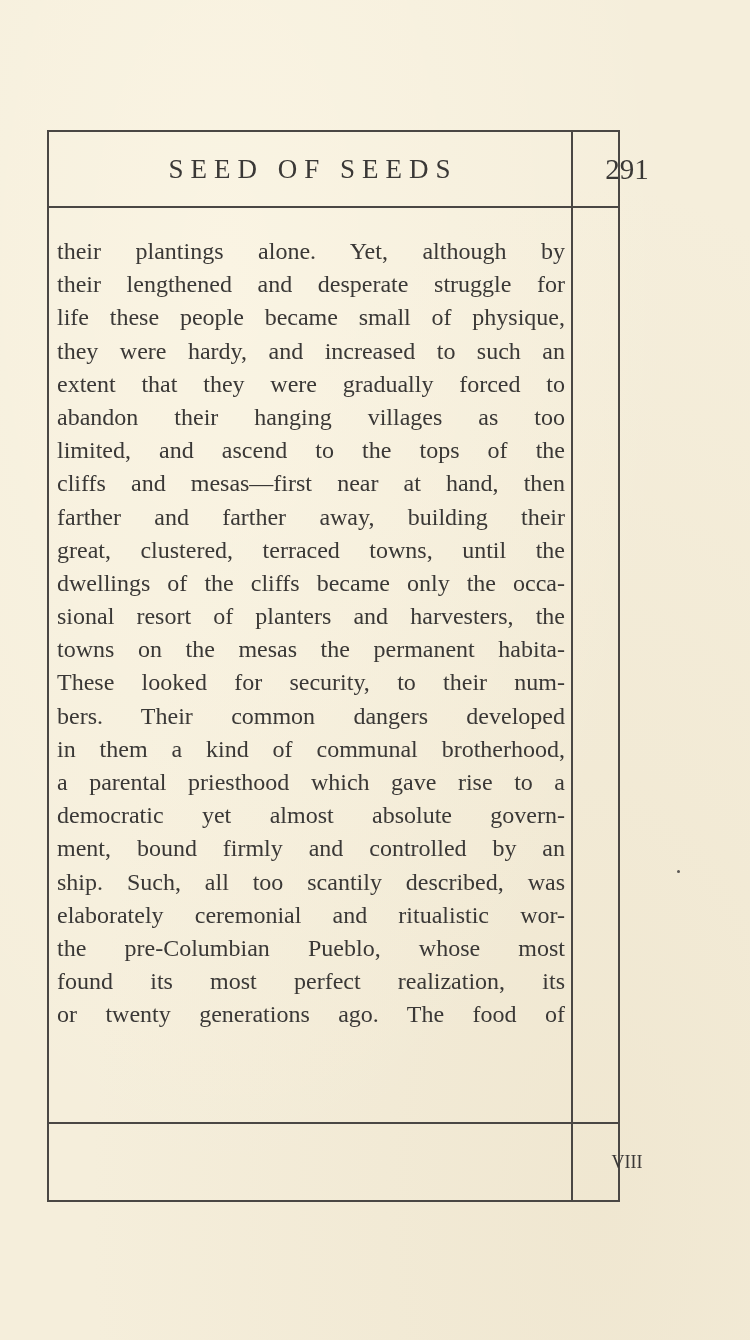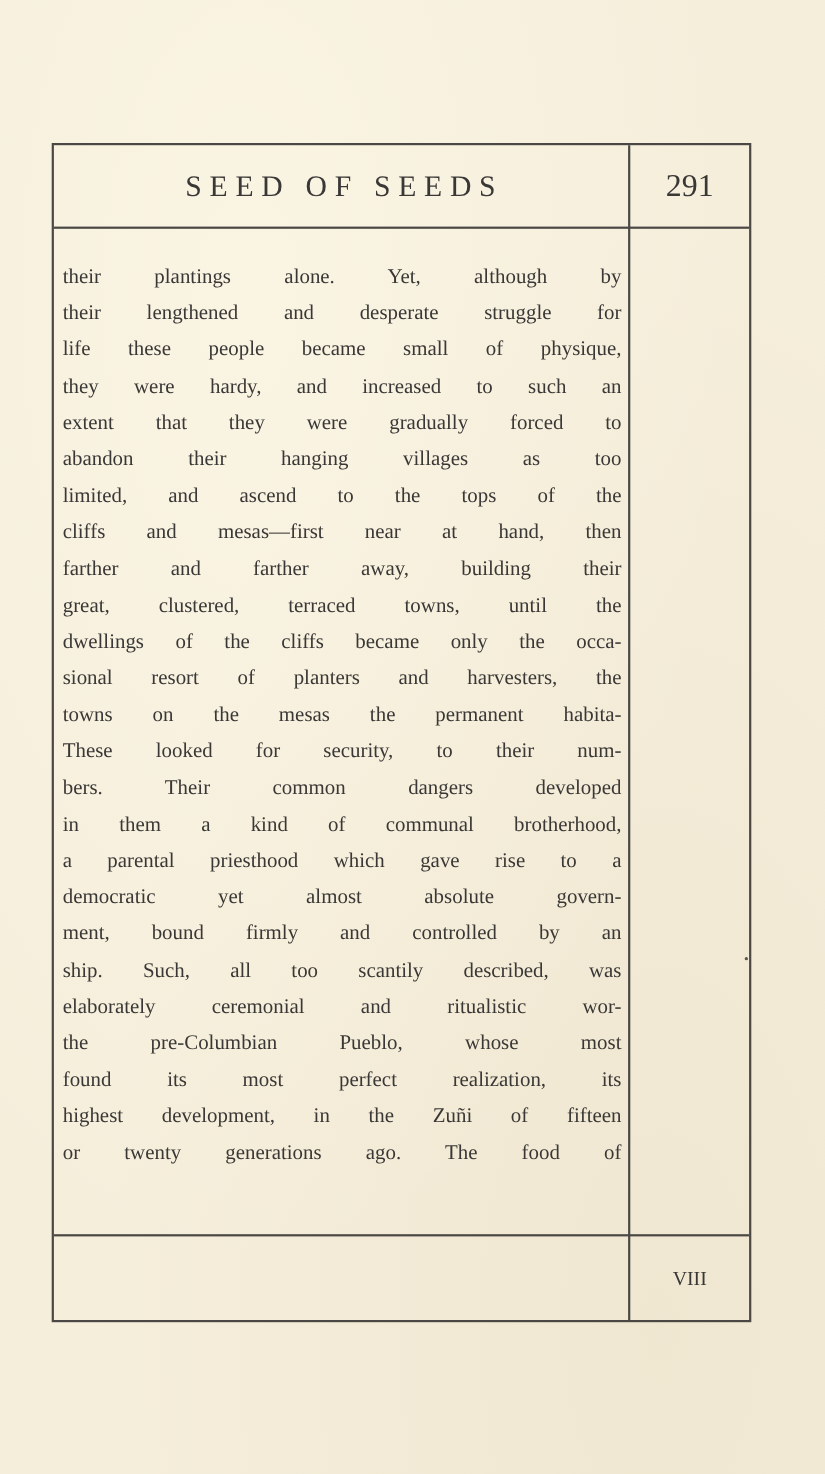--- a/index.html
+++ b/index.html
@@ -21,21 +21,21 @@
       width: 750px; height: 1340px;
       background:
         radial-gradient(ellipse at 30% 20%, rgba(255,250,235,0.5), rgba(0,0,0,0) 60%),
         radial-gradient(ellipse at 80% 90%, rgba(230,218,190,0.35), rgba(0,0,0,0) 60%),
         #f5eedb;
     }
     .frame {
       position: absolute;
       left: 47px;
       top: 130px;
-      width: 636px;
+      width: 573px;
       height: 1072px;
       border: 2px solid #4a4744;
       box-sizing: border-box;
     }
     .col-divider {
       position: absolute;
       left: 522px;
       top: 0;
       width: 2px;
       height: 100%;
@@ -74,21 +74,21 @@
       display: flex;
       align-items: center;
       justify-content: center;
       font-size: 29px;
     }
     .body-text {
       position: absolute;
       left: 8px;
       top: 103px;
       width: 508px;
-      font-size: 19px;
+      font-size: 24px;
       line-height: 33.2px;
     }
     .line {
       display: block;
       text-align: justify;
       text-align-last: justify;
       white-space: nowrap;
       height: 33.2px;
     }
     .line.last {
@@ -165,21 +165,20 @@
       <span class="line">These looked for security, to their num-</span>
       <span class="line">bers. Their common dangers developed</span>
       <span class="line">in them a kind of communal brotherhood,</span>
       <span class="line">a parental priesthood which gave rise to a</span>
       <span class="line">democratic yet almost absolute govern-</span>
       <span class="line">ment, bound firmly and controlled by an</span>
       <span class="line">ship. Such, all too scantily described, was</span>
       <span class="line">elaborately ceremonial and ritualistic wor-</span>
       <span class="line">the pre-Columbian Pueblo, whose most</span>
       <span class="line">found its most perfect realization, its</span>
-      <span class="line">highest development, in the Zuñi of fifteen</span>
       <span class="line last">or twenty generations ago. The food of</span>
     </div>
 
     <div class="margin-column">
       <div class="stray-mark"></div>
     </div>
 
     <div class="volume-number">VIII</div>
   </div>
 </div>

